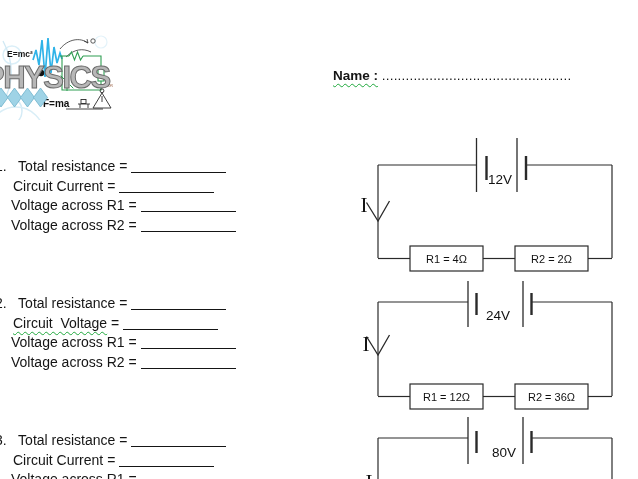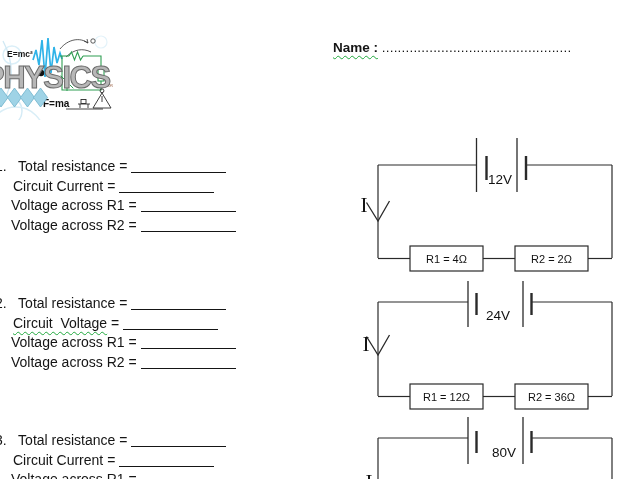--- a/index.html
+++ b/index.html
@@ -2,21 +2,21 @@
 <html><head>
 <meta charset="utf-8">
 <style>
   html,body{margin:0;padding:0;background:#fff;}
   #page{position:relative;width:638px;height:479px;background:#ffffff;overflow:hidden;
         font-family:"Liberation Sans",sans-serif;color:#151515;}
 
   
   #title{position:absolute;left:146px;top:53px;font-size:18.5px;font-weight:700;
          letter-spacing:.2px;border-bottom:2.2px solid #000;padding:0 9px 1px 2px;}
-  #nameRow{position:absolute;left:333px;top:40px;font-size:13.5px;white-space:nowrap;text-align:center;}
+  #nameRow{position:absolute;left:333px;top:68px;font-size:13.5px;white-space:nowrap;text-align:center;}
   #nameRow .lbl{font-weight:700;
       text-decoration:underline;text-decoration-style:wavy;text-decoration-color:#1fa83c;
       text-decoration-thickness:1px;text-underline-offset:3px;}
   #nameRow .dots{letter-spacing:.2px;font-weight:400;}
 
   
   .qblock{position:absolute;left:-5px;width:260px;}
   .q-line{height:19.6px;line-height:19.6px;font-size:14px;white-space:pre;}
   .q-line:nth-child(2){padding-left:18px;}
   .q-line:nth-child(3),.q-line:nth-child(4){padding-left:16px;}

